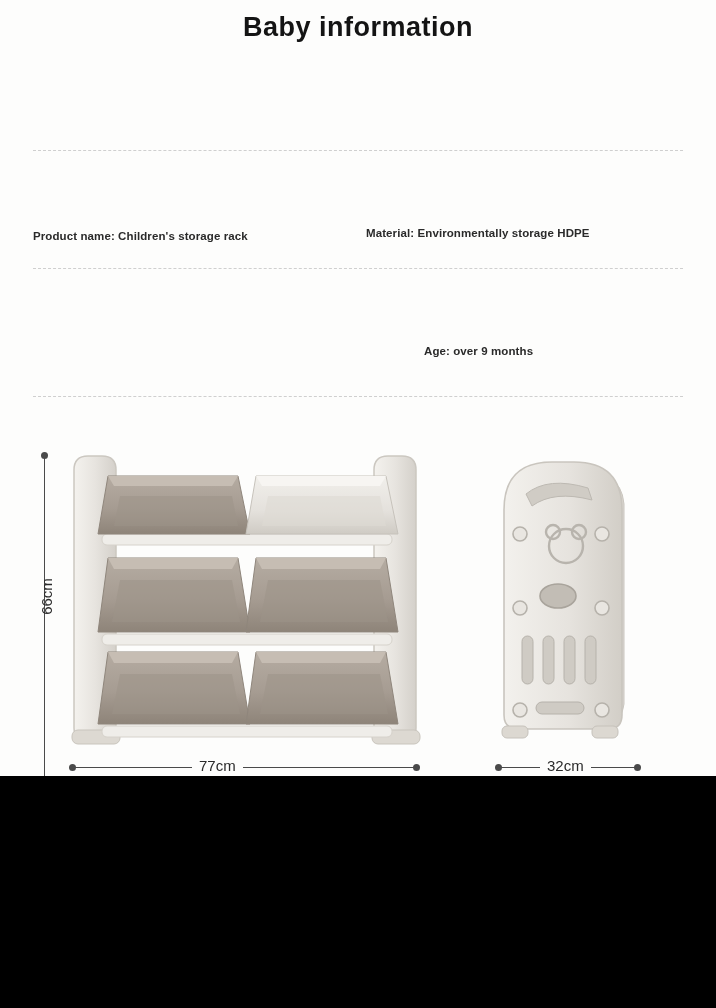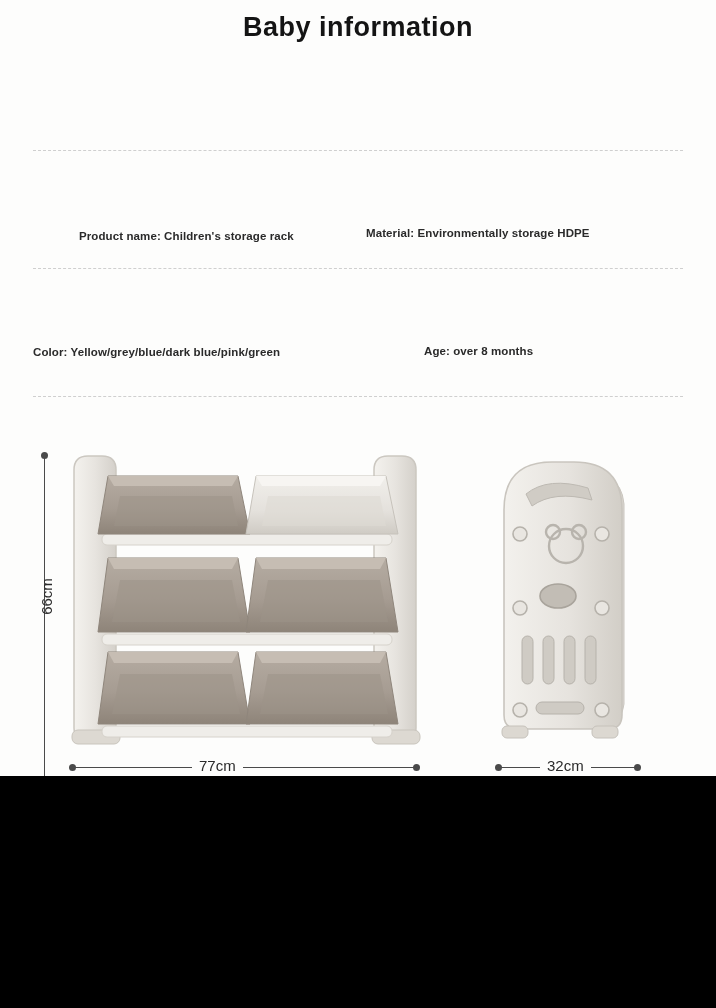--- a/index.html
+++ b/index.html
@@ -45,21 +45,21 @@
   .d3 { top: 396px; }
 
   .spec {
     position: absolute;
     font-size: 11.5px;
     font-weight: bold;
     color: #2a2a2a;
     letter-spacing: 0.1px;
     white-space: nowrap;
   }
-  .spec-name     { left: 33px;  top: 230px; margin-left: 46px; }
+  .spec-name     { left: 33px;  top: 230px; }
   .spec-material { left: 366px; top: 227px; }
   .spec-color    { left: 33px;  top: 346px; }
   .spec-age      { left: 424px; top: 345px; }
 
   
   .drawing { position: absolute; left: 0; top: 430px; width: 716px; height: 370px; }
 
   
   .vdim { position: absolute; left: 44px; top: 25px; height: 325px; width: 1px; background: #4a4a4a; }
   .vdim::before, .vdim::after {
@@ -103,22 +103,21 @@
 
     <div class="title">Baby information</div>
 
     <div class="divider d1"></div>
 
     <div class="spec spec-name">Product name: Children's storage rack</div>
     <div class="spec spec-material">Material: Environmentally storage HDPE</div>
 
     <div class="divider d2"></div>
 
-    <div class="spec spec-color">Color: Yellow/grey/blue/dark blue/pink/green</div>
-    <div class="spec spec-age">Age: over 8 months</div>
+    <div class="spec spec-age">Age: over 9 months</div>
 
     <div class="divider d3"></div>
 
     <div class="drawing">
 
       <div class="vdim"></div>
       <div class="vlabel">66cm</div>
 
       <svg class="rack-front" width="370" height="310" viewBox="0 0 370 310">
         <defs>

